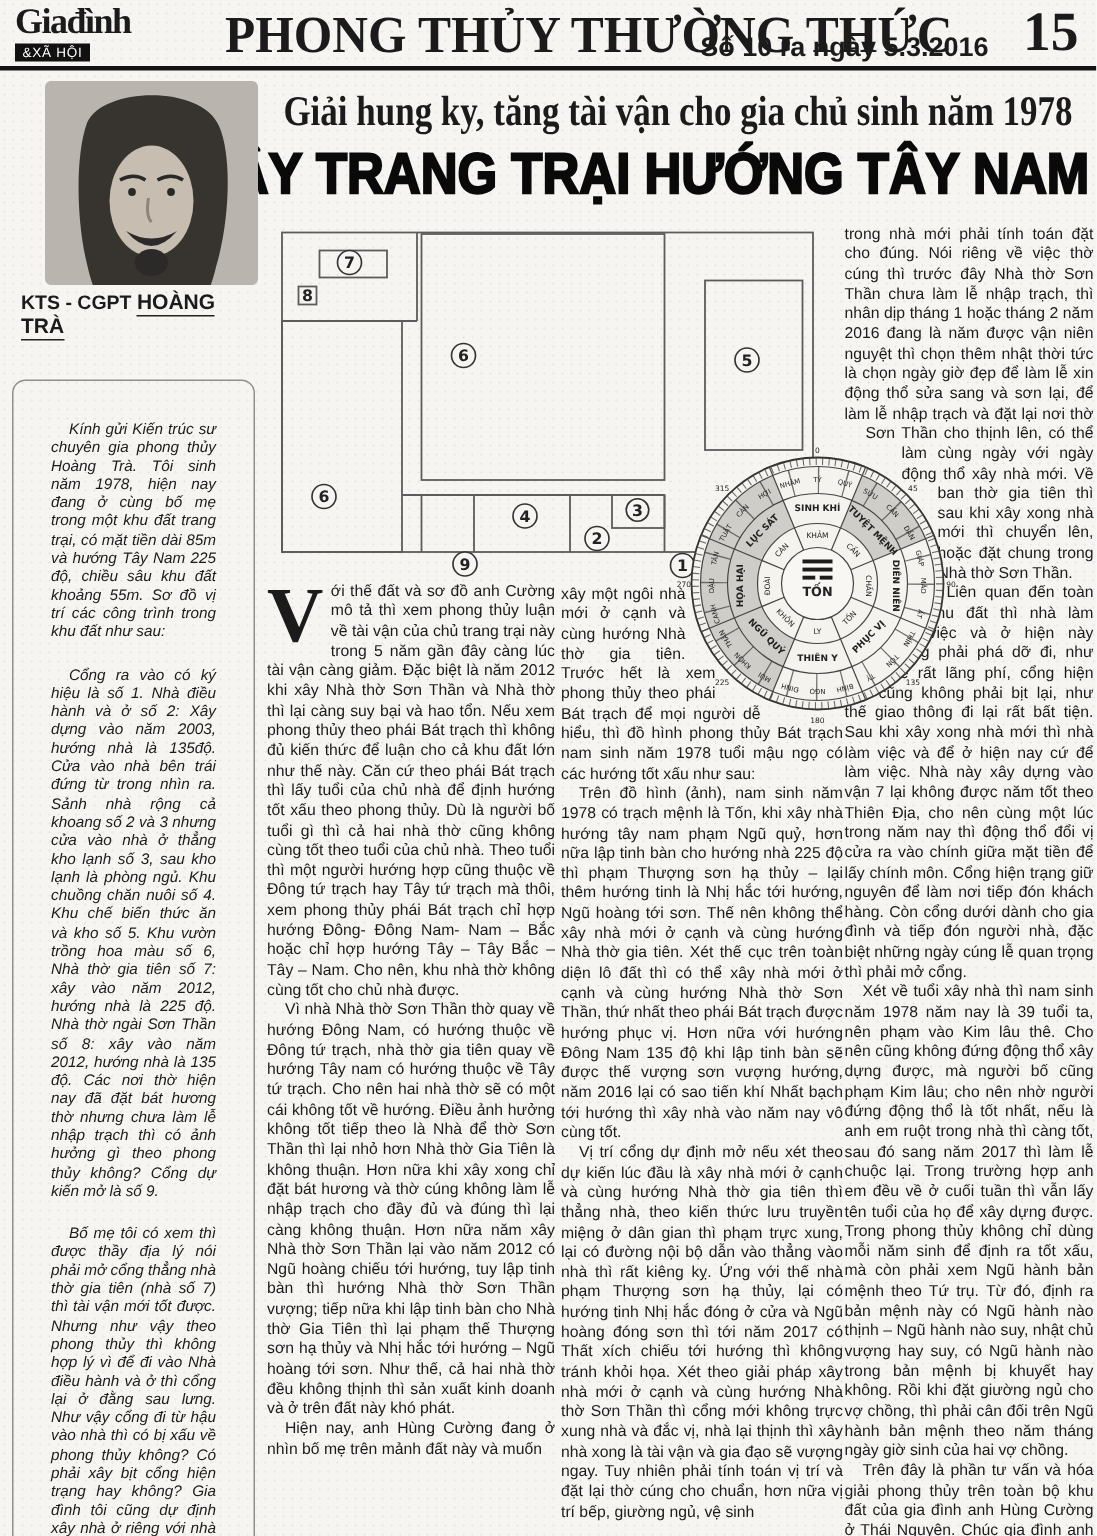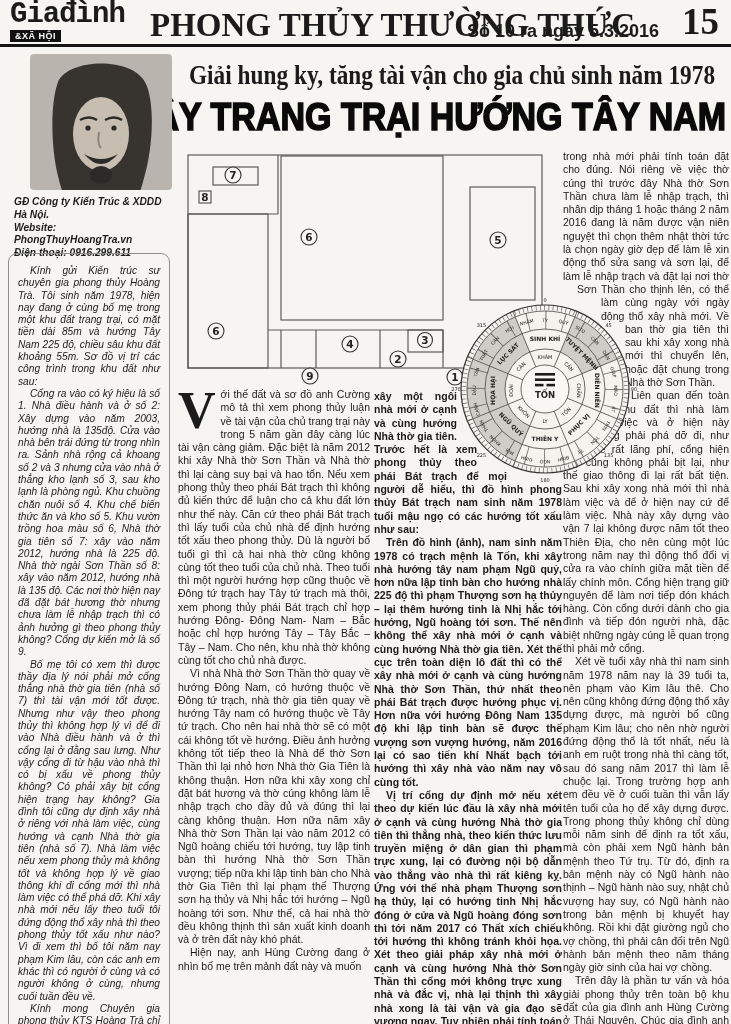--- a/index.html
+++ b/index.html
@@ -2,22 +2,22 @@
 <html><head>
 <meta charset="utf-8">
 <style>
   html,body{margin:0;padding:0;}
   .page{position:relative;width:731px;height:1024px;background:#f6f5f1;overflow:hidden;
         font-family:"Liberation Sans",sans-serif;color:#1b1b1b;
         background-image:radial-gradient(rgba(0,0,0,0.045) 0.7px, transparent 0.7px);
         background-size:6px 6px;}
   
   .hdr-logo{position:absolute;left:10px;top:5px;width:120px;}
-  .hdr-logo .gname{font-family:Liberation Mono, monospace;font-weight:bold;font-size:29px;letter-spacing:-1px;line-height:20px;}
-  .hdr-logo .gbox{display:inline-block;background:#111;color:#fff;font-weight:bold;font-size:9px;padding:1px 5px;letter-spacing:0.5px;text-align:right;}
+  .hdr-logo .gname{font-family:Liberation Serif, serif;font-weight:bold;font-size:24px;letter-spacing:-1px;line-height:20px;}
+  .hdr-logo .gbox{display:inline-block;background:#111;color:#fff;font-weight:normal;font-size:9px;padding:1px 5px;letter-spacing:0.5px;text-align:right;}
   .hdr-title{position:absolute;left:150px;top:6px;width:440px;text-align:center;
              font-family:"Liberation Serif",serif;font-weight:bold;font-size:33px;
              transform:scaleY(1.05);white-space:nowrap;}
   .hdr-issue{position:absolute;right:72px;top:21px;font-size:18px;font-weight:bold;}
   .hdr-page{position:absolute;right:12px;top:0px;font-size:37px;font-weight:bold;font-family:Liberation Serif, serif;}
   .hdr-rule{position:absolute;left:0;top:44px;width:731px;height:3px;background:#141414;}
   
   .kicker{position:absolute;left:178px;top:58px;width:548px;text-align:center;
           font-family:"Liberation Serif",serif;font-weight:bold;font-size:22px;
           transform:scale(1.06,1.28);transform-origin:center top;white-space:nowrap;}
@@ -27,35 +27,35 @@
   
   .portrait{position:absolute;left:30px;top:54px;width:142px;height:136px;overflow:hidden;border-radius:4px;}
   .author{position:absolute;left:14px;top:193px;width:160px;}
   .author .l1{font-weight:bold;font-size:13px;}
   .author .nm{font-size:14px;border-bottom:1.5px solid #222;padding-bottom:1px;}
   .author .ital{font-style:italic;font-weight:bold;font-size:10.2px;line-height:12.8px;margin-top:3px;}
   
   .letter-wrap{position:absolute;left:8px;top:253px;width:162px;}
   .letter{border:1.2px solid #8f8f8f;border-radius:9px;padding:11px 9px 9px 9px;
           font-style:italic;font-size:10.2px;line-height:12.3px;text-align:justify;}
-  .letter p{margin:0;text-indent:12px;}
+  .letter p{margin:16px;text-indent:12px;}
   
   .plan{position:absolute;left:180px;top:140px;width:370px;height:250px;}
   .pl{fill:none;stroke:#5c5c5c;stroke-width:1.2px;}
   .cnum circle{fill:#f6f5f1;stroke:#333;stroke-width:1.1px;}
   .cnum text{font-size:10.5px;font-weight:bold;fill:#222;text-anchor:middle;font-family:"DejaVu Sans",sans-serif;}
   .compass{position:absolute;left:450px;top:294px;width:190px;height:190px;}
   .cmp-line{stroke:#444;stroke-width:0.8px;fill:none;}
   .cmp-txt{fill:#222;text-anchor:middle;font-family:"DejaVu Sans",sans-serif;}
   
   .col{position:absolute;font-size:10.5px;line-height:13.3px;text-align:justify;}
   .col p{margin:0;}
   .col p.ind{text-indent:12px;}
   .col1{left:178px;top:388px;width:192px;height:634px;}
-  .col2{left:374px;top:390px;width:188px;height:632px;font-weight:bold;}
+  .col2{left:374px;top:390px;width:188px;height:632px;}
   .col3{left:563px;top:150px;width:166px;height:868px;}
   .dropcap{float:left;font-family:"Liberation Serif",serif;font-weight:bold;font-size:52px;
            line-height:42px;height:40px;margin:2px 5px 0 0;}
   .fr{float:right;clear:right;}
   .fl{float:left;clear:left;}
 </style>
 </head>
 <body>
 
 <div class="page">
@@ -81,24 +81,23 @@
       <circle cx="58" cy="74" r="2.6" fill="#2b2927"></circle>
         <circle cx="84" cy="74" r="2.6" fill="#2b2927"></circle>
       <path d="M69,78 q-2,12 2,16" stroke="#8f8478" stroke-width="2" fill="none"></path>
       <path d="M54,100 Q71,110 88,100 Q71,120 54,100 Z" fill="#2c2a28"></path>
       <ellipse cx="71" cy="121" rx="11" ry="9" fill="#2c2a28"></ellipse>
       <path d="M8,198 C18,158 48,150 71,150 C94,150 124,158 134,198 Z" fill="#59544e"></path>
     </svg>
   </div>
 
   <div class="author">
-    <div class="ital">
-      <div>GĐ Công ty Kiến Trúc &amp; XDDD Hà Nội.</div>
-      <div>Website: PhongThuyHoangTra.vn</div>
-      <div>Điện thoại: 0916.299.611</div>
+    <div class="l1">
+      <span>KTS - CGPT</span>
+      <span class="nm">HOÀNG TRÀ</span>
     </div>
   </div>
 
   <div class="letter-wrap">
     <div class="letter">
       <p>Kính gửi Kiến trúc sư chuyên gia phong thủy Hoàng Trà. Tôi sinh năm 1978, hiện nay đang ở cùng bố mẹ trong một khu đất trang trại, có mặt tiền dài 85m và hướng Tây Nam 225 độ, chiều sâu khu đất khoảng 55m. Sơ đồ vị trí các công trình trong khu đất như sau:</p>
       <p>Cổng ra vào có ký hiệu là số 1. Nhà điều hành và ở số 2: Xây dựng vào năm 2003, hướng nhà là 135độ. Cửa vào nhà bên trái đứng từ trong nhìn ra. Sảnh nhà rộng cả khoang số 2 và 3 nhưng cửa vào nhà ở thẳng kho lạnh số 3, sau kho lạnh là phòng ngủ. Khu chuồng chăn nuôi số 4. Khu chế biến thức ăn và kho số 5. Khu vườn trồng hoa màu số 6, Nhà thờ gia tiên số 7: xây vào năm 2012, hướng nhà là 225 độ. Nhà thờ ngài Sơn Thần số 8: xây vào năm 2012, hướng nhà là 135 độ. Các nơi thờ hiện nay đã đặt bát hương thờ nhưng chưa làm lễ nhập trạch thì có ảnh hưởng gì theo phong thủy không? Cổng dự kiến mở là số 9.</p>
       <p>Bố mẹ tôi có xem thì được thầy địa lý nói phải mở cổng thẳng nhà thờ gia tiên (nhà số 7) thì tài vận mới tốt được. Nhưng như vậy theo phong thủy thì không hợp lý vì để đi vào Nhà điều hành và ở thì cổng lại ở đằng sau lưng. Như vậy cổng đi từ hậu vào nhà thì có bị xấu về phong thủy không? Có phải xây bịt cổng hiện trạng hay không? Gia đình tôi cũng dự định xây nhà ở riêng với nhà làm việc, cùng hướng và cạnh Nhà thờ gia tiên (nhà số 7). Nhà làm việc nếu xem phong thủy mà không tốt và không hợp lý về giao thông khi đi cổng mới thì nhà làm việc có thể phá dỡ. Khi xây nhà mới nếu lấy theo tuổi tôi đứng động thổ xây nhà thì theo phong thủy tốt xấu như nào? Vì đi xem thì bố tôi năm nay phạm Kim lâu, còn các anh em khác thì có người ở cùng và có người không ở cùng, nhưng cuối tuần đều về.</p>
       <p>Kính mong Chuyên gia phong thủy KTS Hoàng Trà chỉ giúp những điều ảnh hưởng tốt xấu theo phong thủy, để gia đình chúng tôi biết cách hóa giải.</p>
 

